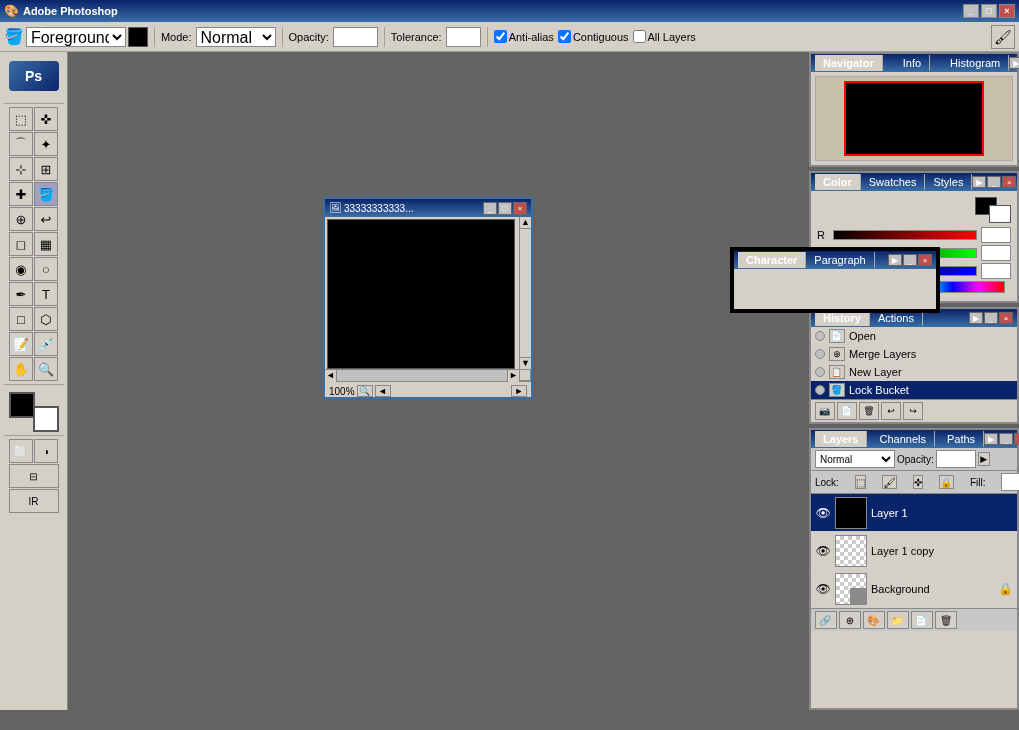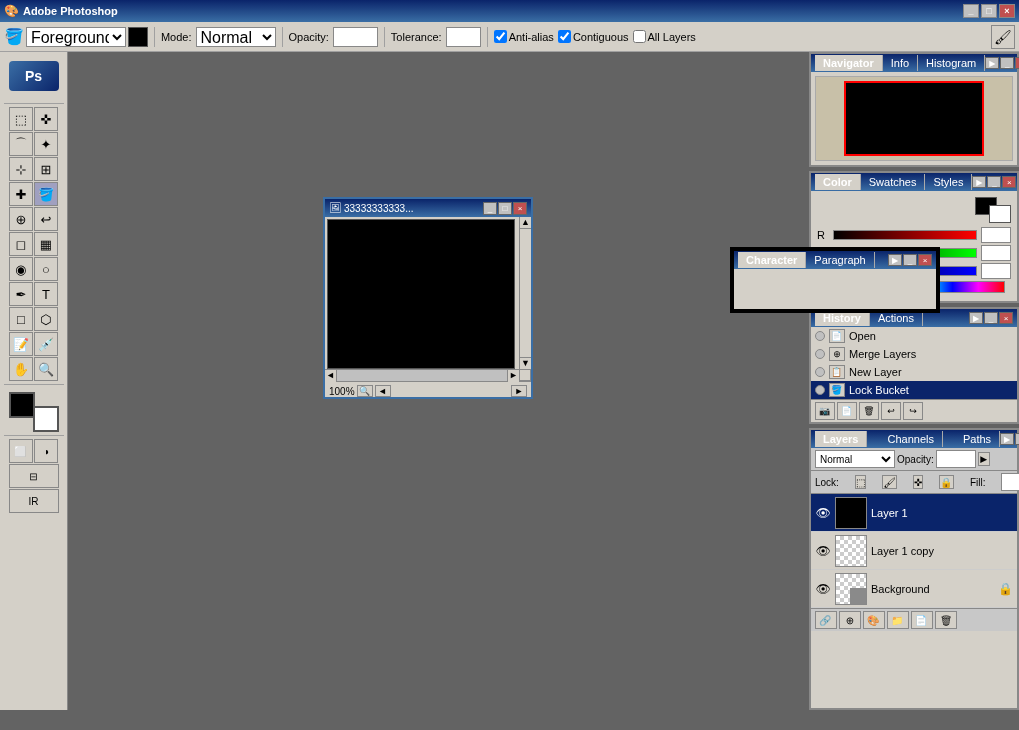--- a/index.html
+++ b/index.html
@@ -502,21 +502,21 @@
         </div>
       </div>
 
       <div style="position:absolute; left:740px; top:490px; font-size:16px; pointer-events:none;">↖</div>
     </div>
 
     <div class="right-panels">
 
       <div class="panel-window">
         <div class="pw-titlebar">
-          <div class="pw-tabs" style="display:flex;gap:0;background:transparent;border:none;flex:1;">
+          <div class="pw-tabs" style="display:flex;gap:12px;background:transparent;border:none;flex:1;">
             <span class="pw-tab active">Navigator</span>
             <span class="pw-tab">Info</span>
             <span class="pw-tab">Histogram</span>
           </div>
           <div class="pw-title-btns">
             <div class="pw-btn">▶</div>
             <div class="pw-btn">_</div>
             <div class="pw-btn close">×</div>
           </div>
         </div>
@@ -612,21 +612,21 @@
             <div class="history-action-btn">📄</div>
             <div class="history-action-btn">🗑</div>
             <div class="history-action-btn">↩</div>
             <div class="history-action-btn">↪</div>
           </div>
         </div>
       </div>
 
       <div class="panel-window" style="flex:1;margin-bottom:0;">
         <div class="pw-titlebar">
-          <div style="display:flex;gap:12px;flex:1;justify-content:space-between;">
+          <div style="display:flex;gap:4px;flex:1;justify-content:space-between;">
             <span class="pw-tab active">Layers</span>
             <span class="pw-tab">Channels</span>
             <span class="pw-tab">Paths</span>
           </div>
           <div class="pw-title-btns">
             <div class="pw-btn">▶</div>
             <div class="pw-btn">_</div>
             <div class="pw-btn close">×</div>
           </div>
         </div>

